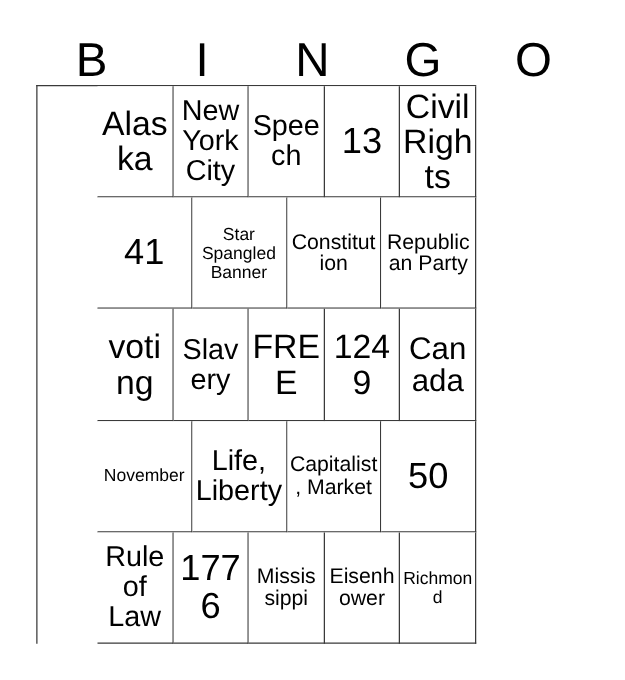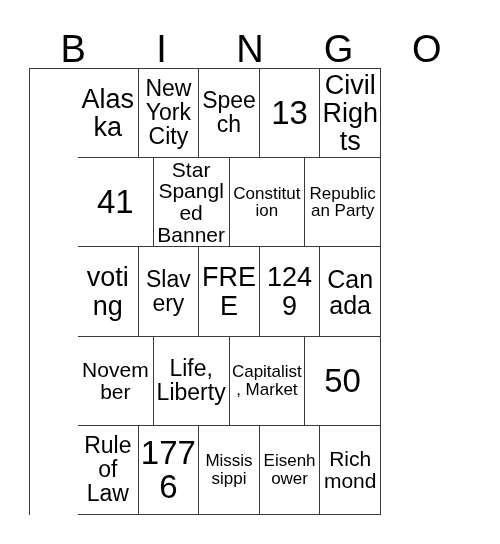--- a/index.html
+++ b/index.html
@@ -67,25 +67,25 @@
     text-align: center;
     padding: 1px 2px;
     line-height: 1.04;
     color: #000000;
     background: #ffffff;
     overflow: hidden;
     word-break: break-word;
   }
 
   
-  .fs-xl   { font-size: 33px; }
+  .fs-xl   { font-size: 29px; }
   .fs-lg   { font-size: 27px; }
   .fs-md   { font-size: 23px; }
   .fs-sm   { font-size: 25px; }
-  .fs-xs   { font-size: 21px; }
+  .fs-xs   { font-size: 14px; }
   .fs-xxs  { font-size: 17px; }
 </style>
 </head>
 <body style="background: rgb(255, 255, 255); color: rgb(0, 0, 0);">
 
 <div id="bingo-card">
 
   <div id="header-row">
     <div class="header-letter">B</div>
     <div class="header-letter">I</div>

